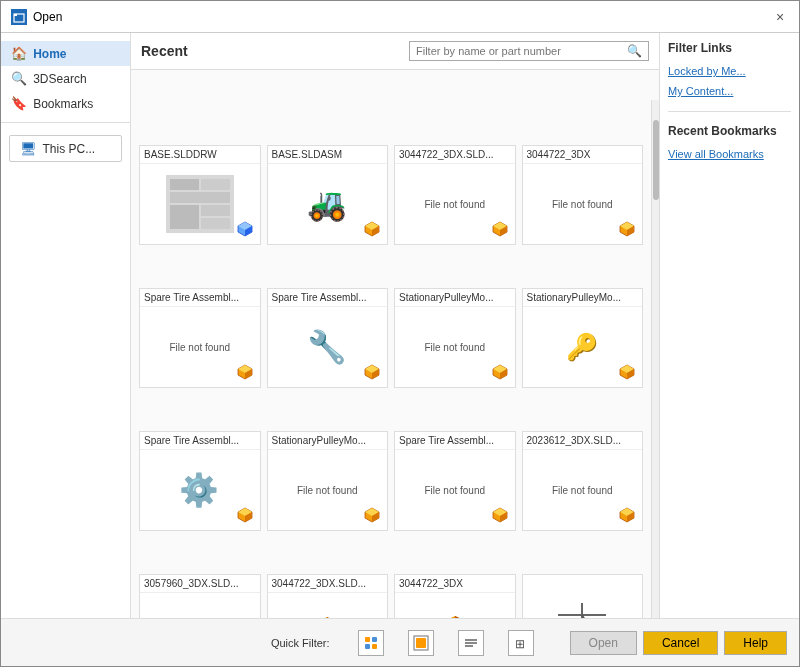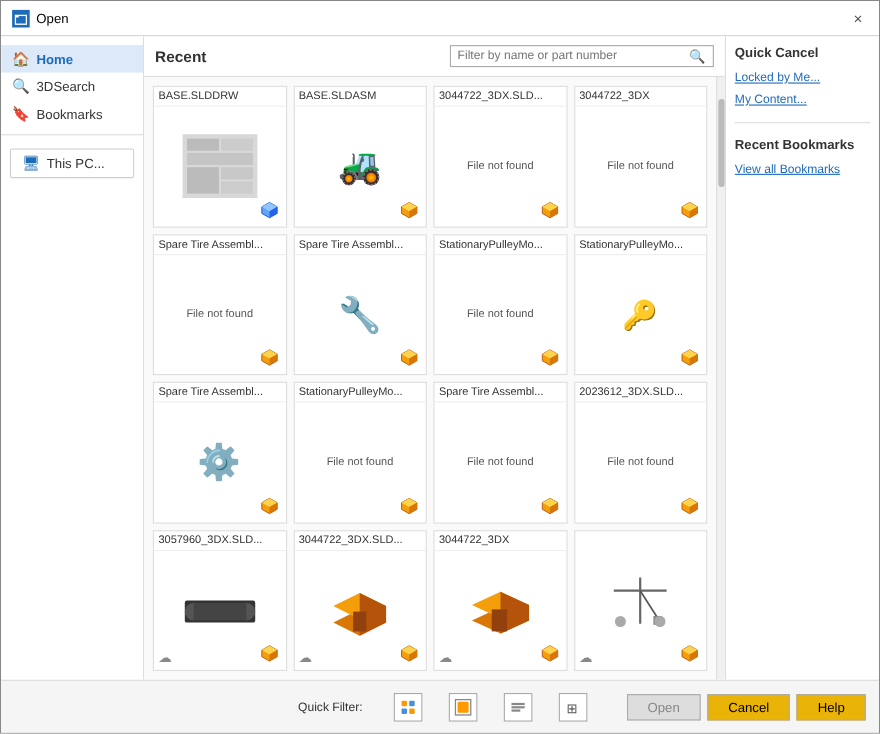--- a/index.html
+++ b/index.html
@@ -124,20 +124,21 @@
       border-radius: 2px;
     }
 
     
     .center-pane {
       flex: 1;
       display: flex;
       flex-direction: column;
       overflow: hidden;
       background: #fafafa;
+      gap: 30px;
     }
 
     .center-header {
       display: flex;
       align-items: center;
       justify-content: space-between;
       padding: 8px 10px;
       background: #fff;
       border-bottom: 1px solid #ddd;
     }
@@ -180,20 +181,21 @@
       flex: 1;
     }
 
     .file-card {
       background: #fff;
       border: 1px solid #ddd;
       display: flex;
       flex-direction: column;
       cursor: pointer;
       min-height: 100px;
+      margin-top: 37px;
     }
 
     .file-card-name {
       font-size: 10px;
       color: #333;
       padding: 3px 4px;
       border-bottom: 1px solid #eee;
       white-space: nowrap;
       overflow: hidden;
       text-overflow: ellipsis;
@@ -631,21 +633,21 @@
               </div>
             </div>
           </div>
         <div class="grid-scroll-bar">
           <div class="scroll-thumb"></div>
         </div>
       </div>
     </div>
 
     <div class="right-pane">
-      <div class="right-section-title">Quick Cancel</div>
+      <div class="right-section-title">Filter Links</div>
       <a class="right-link">Locked by Me...</a>
       <a class="right-link">My Content...</a>
       <div class="right-section-divider"></div>
       <div class="right-section-title">Recent Bookmarks</div>
       <a class="right-link">View all Bookmarks</a>
     </div>
 
   </div>
 
   <div class="bottom-bar">

